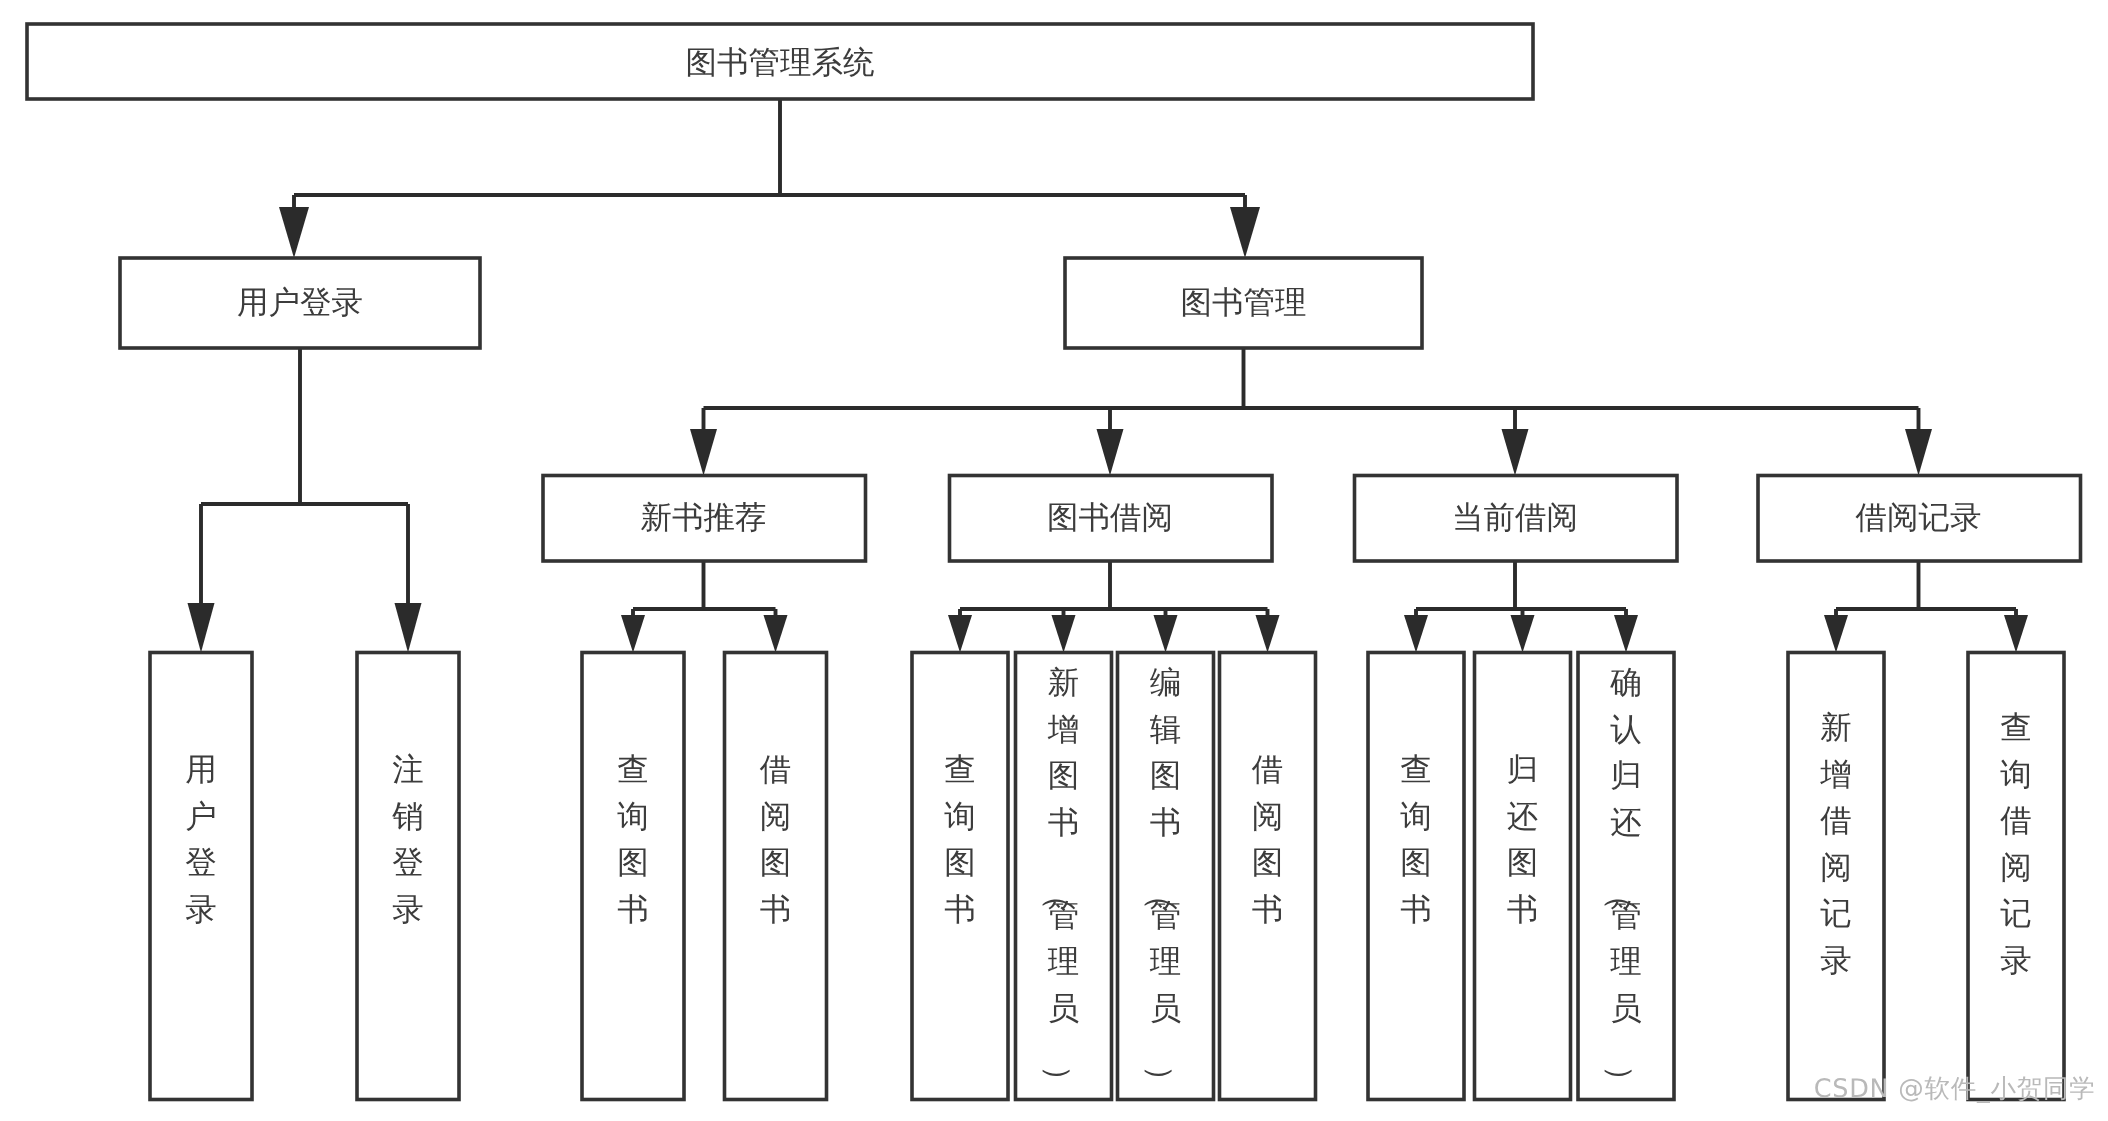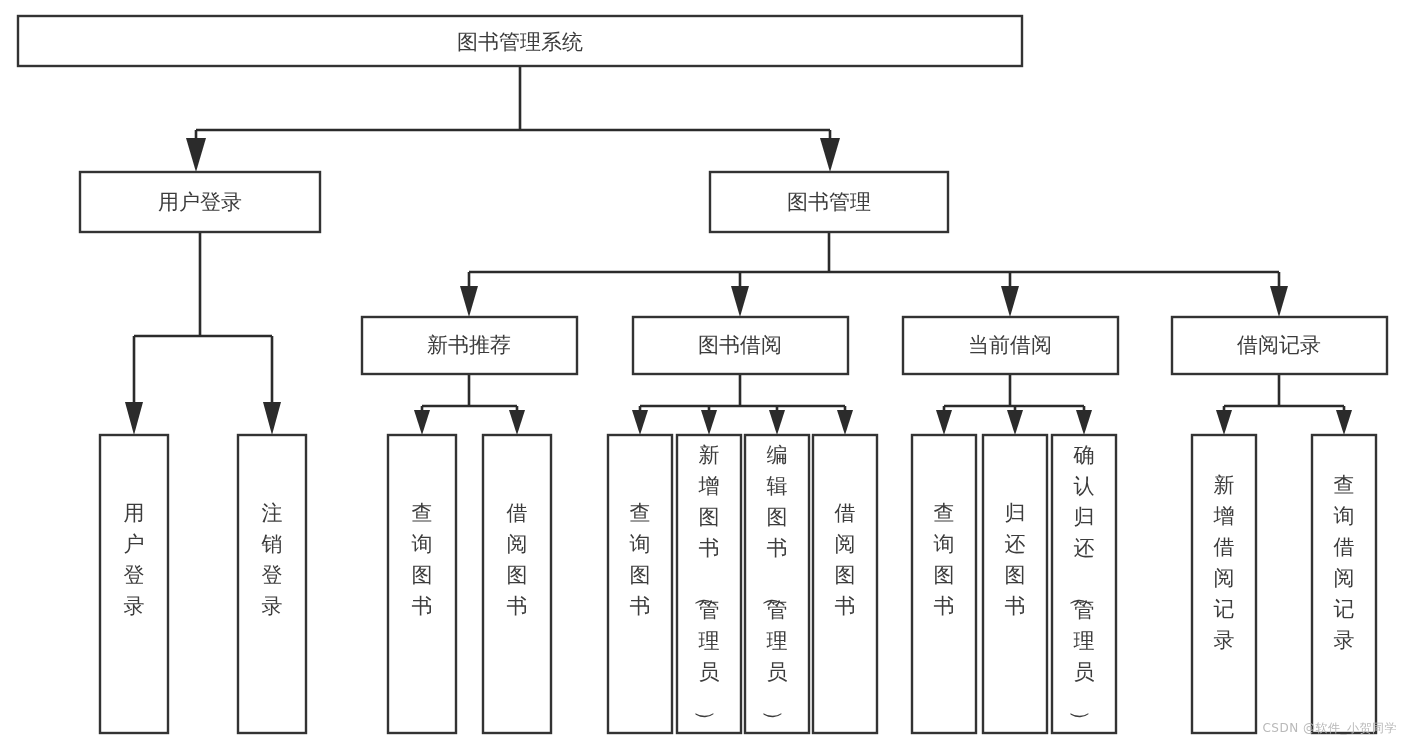--- a/index.html
+++ b/index.html
@@ -54,21 +54,21 @@
     font-family: "DejaVu Sans", "Liberation Sans", sans-serif;
     font-size: 21px;
     fill: #3c3c3c;
     text-anchor: middle;
   }
   .watermark {
     position: absolute;
     right: 8px;
     bottom: 6px;
     font-family: "DejaVu Sans", "Liberation Sans", sans-serif;
-    font-size: 12px;
+    font-size: 17px;
     color: #b9b9b9;
     letter-spacing: 0.5px;
     white-space: nowrap;
     user-select: none;
   }
 </style>
 </head>
 <body>
 
 <div id="diagram-root">

